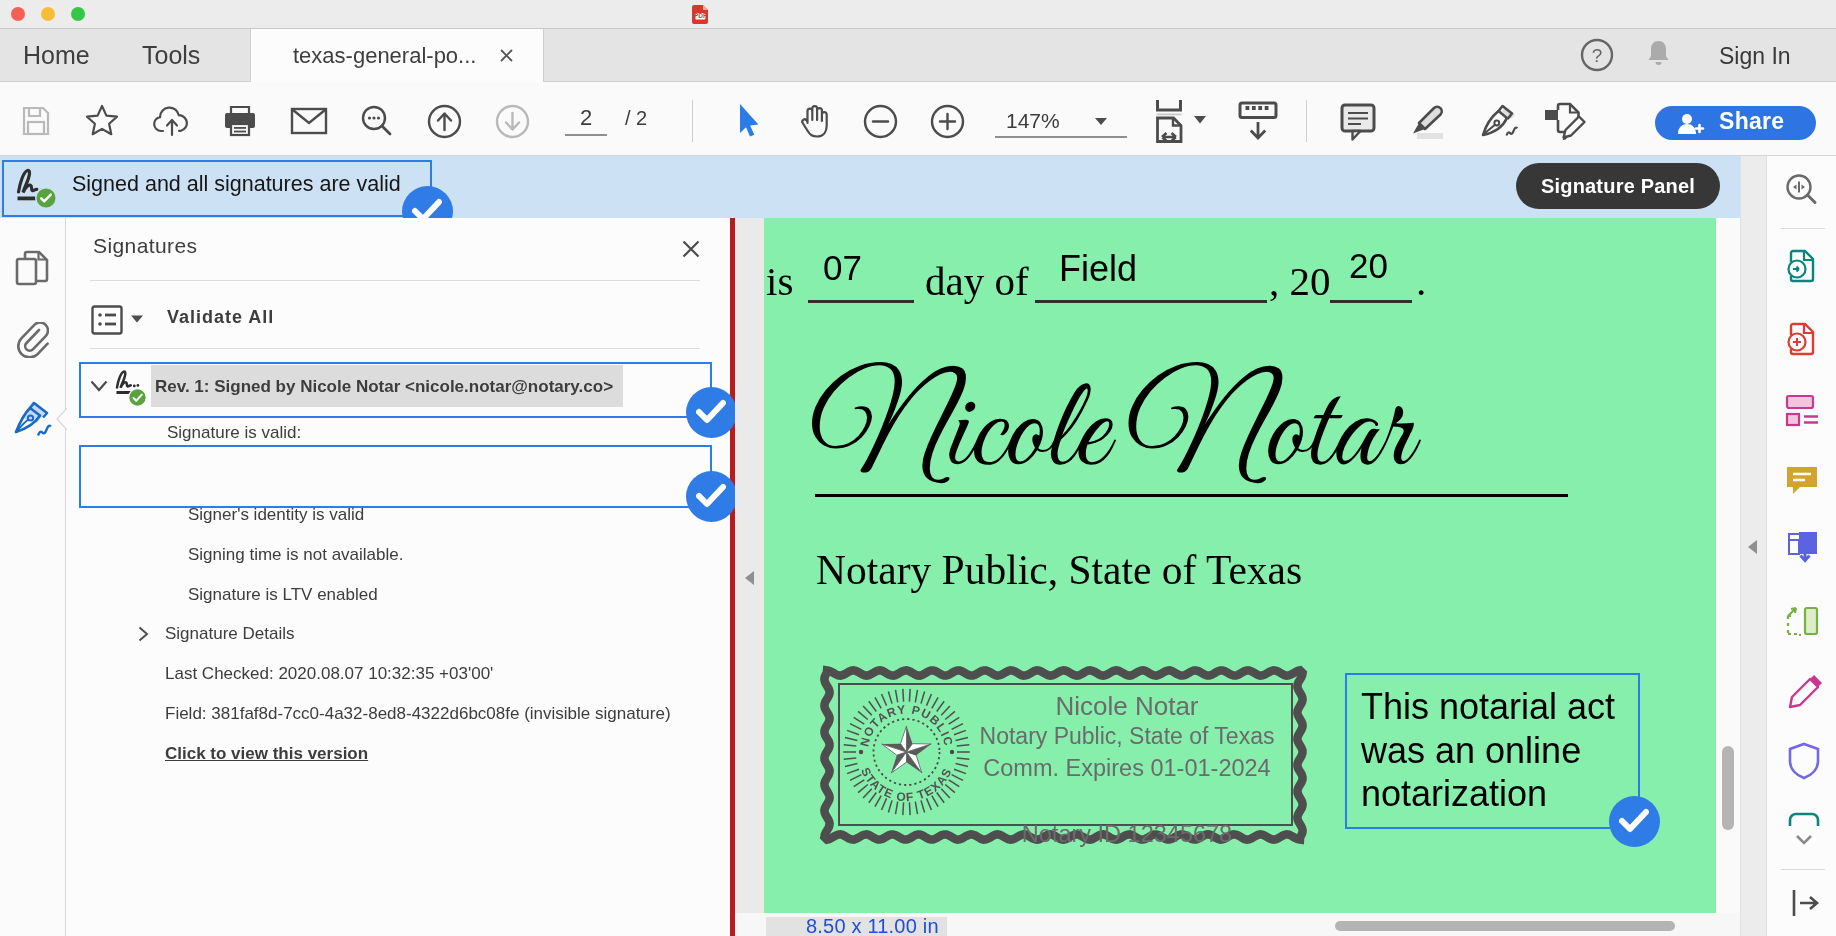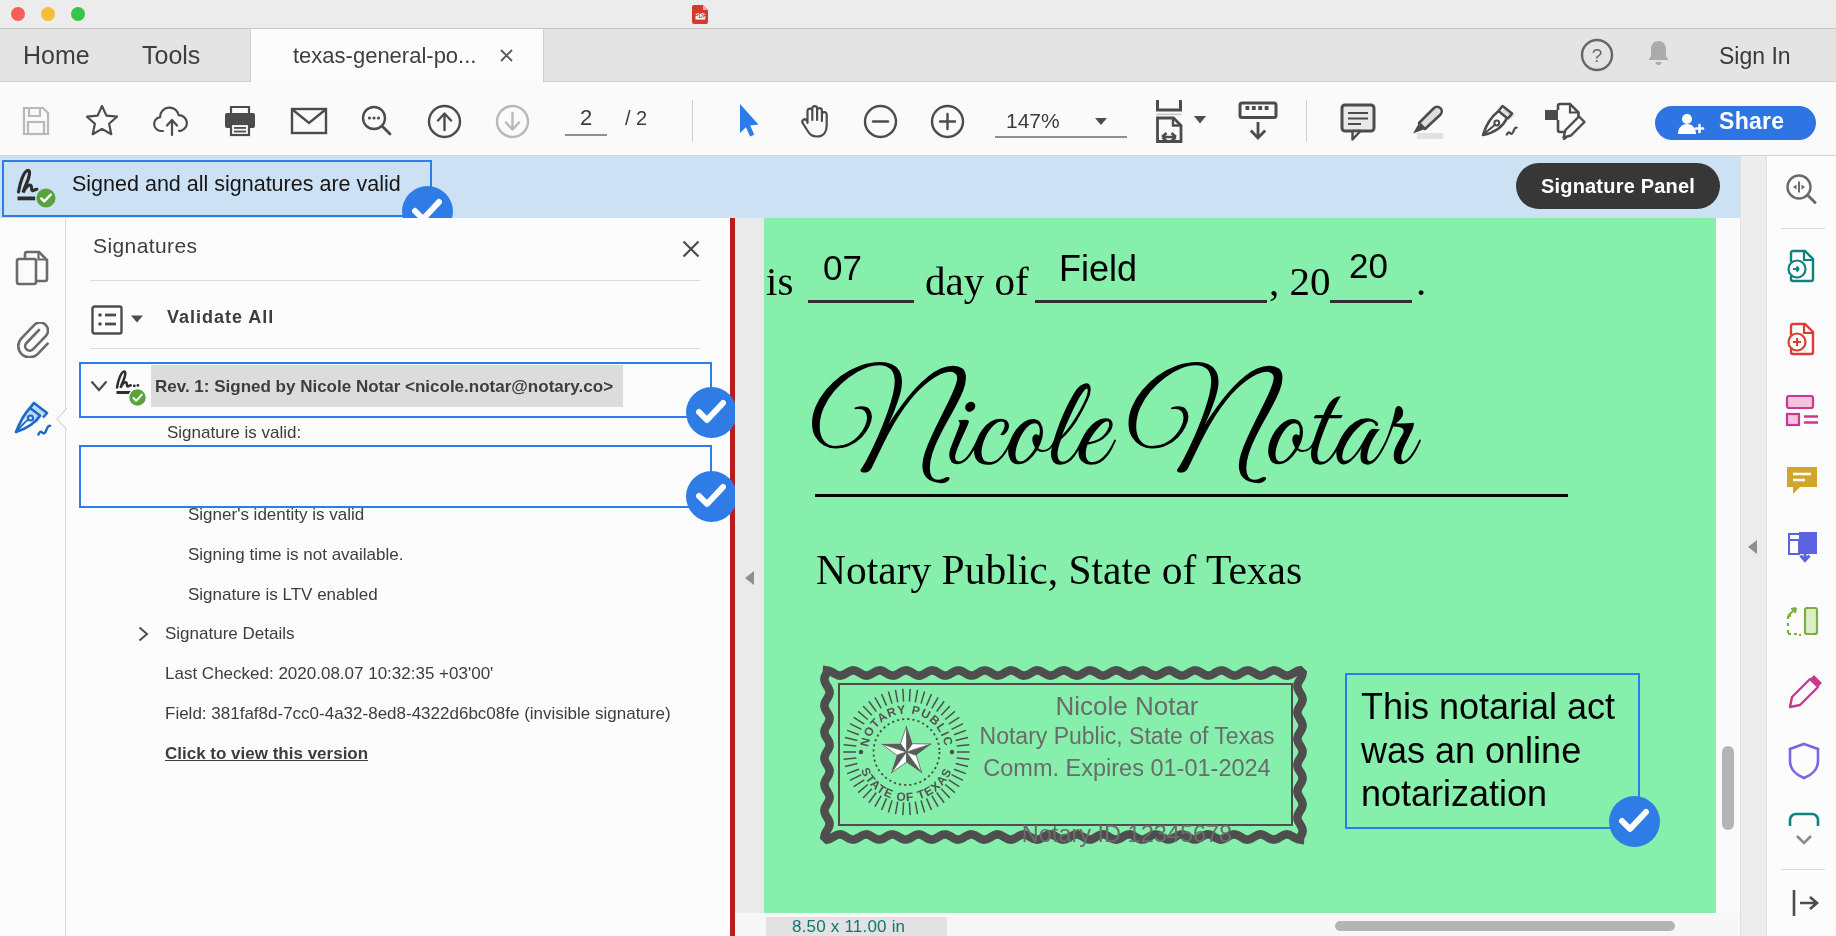--- a/index.html
+++ b/index.html
@@ -28,21 +28,21 @@
   .bigcheck svg{position:absolute;left:10px;top:12px;}
   
   #leftbar{left:0;top:218px;width:66px;height:718px;background:#fbfbfb;border-right:1px solid #d9d9d9;box-sizing:border-box;}
   #panel{left:66px;top:218px;width:669px;height:718px;background:#fcfcfc;border-right:5px solid #b91c1c;box-sizing:border-box;}
   #gutterL{left:735px;top:218px;width:29px;height:718px;background:#eaeaea;}
   #pagearea{left:764px;top:218px;width:952px;height:695px;background:#86efac;overflow:hidden;}
   #scrollgutter{left:1716px;top:218px;width:24px;height:718px;background:#fafafa;}
   #splitterR{left:1740px;top:156px;width:27px;height:780px;background:#ececec;border-left:1px solid #e0e0e0;border-right:1px solid #e0e0e0;box-sizing:border-box;}
   #rightbar{left:1767px;top:156px;width:69px;height:780px;background:#fcfcfc;}
   #bottomstrip{left:735px;top:913px;width:1005px;height:23px;background:#f7f7f7;}
-  #sizelabel{position:absolute;left:31px;top:4px;width:181px;height:19px;background:#e2e2e2;font-size:17px;color:#0f766e;line-height:19px;padding-left:26px;letter-spacing:0.2px;box-sizing:border-box;}
+  #sizelabel{position:absolute;left:31px;top:4px;width:181px;height:19px;background:#e2e2e2;font-size:20px;color:#1d4ed8;line-height:19px;padding-left:40px;letter-spacing:0.2px;box-sizing:border-box;}
   .panhr{position:absolute;left:24px;width:610px;height:1px;background:#dcdcdc;}
   .ptxt{position:absolute;font-size:17px;color:#3d3d3d;white-space:nowrap;}
   .bluebox{position:absolute;border:2.5px solid #2b7de9;box-sizing:border-box;}
   
   .serif{font-family:"Liberation Serif",serif;color:#000;}
   .ffield{font-family:"Liberation Sans",sans-serif;color:#000;}
   .uline{position:absolute;height:2.5px;background:#2f2f2f;}
   #stamptxt div{text-align:center;color:#6b6b6b;}
   .thumb{position:absolute;background:#b4b4b4;border-radius:6px;}
 </style>

